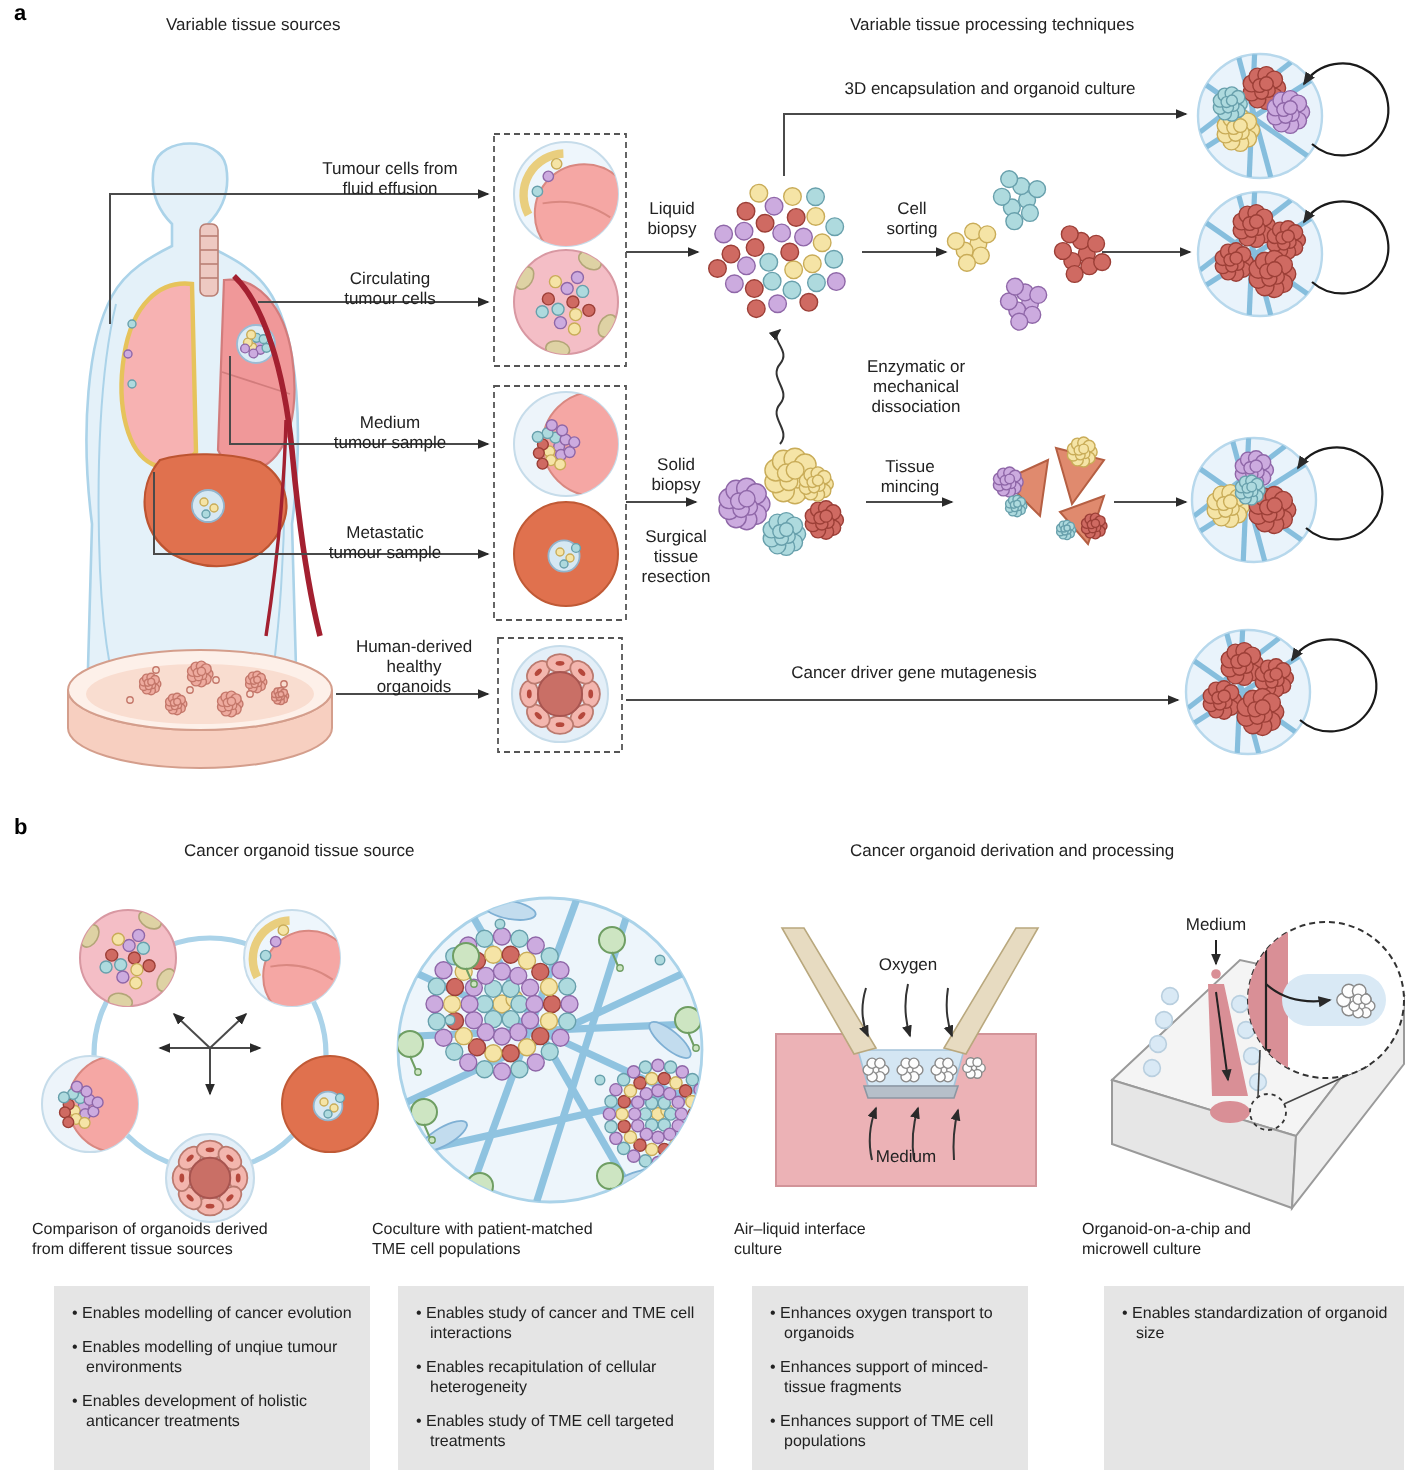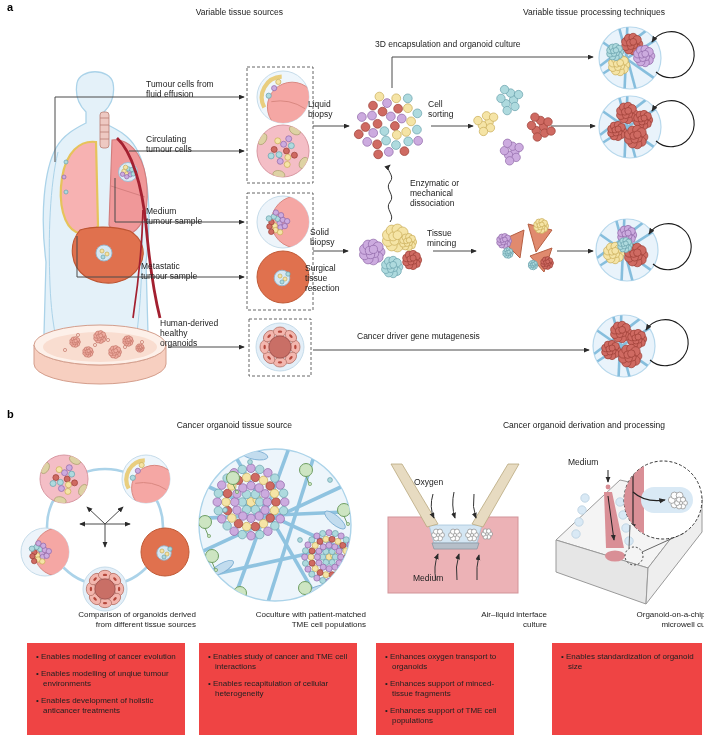--- a/index.html
+++ b/index.html
@@ -1,25 +1,25 @@
 <!DOCTYPE html>
 <html><head>
 <meta charset="utf-8">
 <style>
   html,body{margin:0;padding:0}
   body{width:704px;height:737px;position:relative;background:#fff;
        font-family:"Liberation Sans",sans-serif;color:#1a1a1a;overflow:hidden}
   svg{position:absolute;left:0;top:0}
   .panel-letter{position:absolute;font-weight:bold;font-size:11px;color:#000}
-  .hdr{position:absolute;font-size:8.5px;text-align:right;color:#222}
-  .lbl{position:absolute;font-size:8.5px;line-height:1.18;text-align:left;
+  .hdr{position:absolute;font-size:8.5px;text-align:left;color:#222}
+  .lbl{position:absolute;font-size:8.5px;line-height:1.18;text-align:center;
        white-space:pre-line;color:#222}
-  .caption{position:absolute;font-size:8px;line-height:1.3;text-align:right;
+  .caption{position:absolute;font-size:8px;line-height:1.3;text-align:left;
        white-space:pre-line;color:#222}
-  .note{position:absolute;top:643px;height:92px;background:#ef4444}
+  .note{position:absolute;top:643px;height:92px;background:#e5e5e5}
   .note ul{margin:0;padding:9px 5px 0 9px;list-style:none;font-size:8px;line-height:1.25;color:#222}
   .note li{margin-bottom:7px;padding-left:7px;text-indent:-7px}
   .note li::before{content:"• "}
 </style>
 </head>
 <body>
 
 <svg id="art" width="704" height="737" viewBox="0 0 704 737">
   <defs id="defs">
     <marker id="ah" markerWidth="8" markerHeight="8" refX="5.2" refY="2.5" orient="auto">
@@ -1144,20 +1144,21 @@
   <ul>
     <li>Enables modelling of cancer evolution</li>
     <li>Enables modelling of unqiue tumour environments</li>
     <li>Enables development of holistic anticancer treatments</li>
   </ul>
 </div>
 <div class="note" style="left:199px;width:158px">
   <ul>
     <li>Enables study of cancer and TME cell interactions</li>
     <li>Enables recapitulation of cellular heterogeneity</li>
+    <li>Enables study of TME cell targeted treatments</li>
   </ul>
 </div>
 <div class="note" style="left:376px;width:138px">
   <ul>
     <li>Enhances oxygen transport to organoids</li>
     <li>Enhances support of minced-tissue fragments</li>
     <li>Enhances support of TME cell populations</li>
   </ul>
 </div>
 <div class="note" style="left:552px;width:150px">

